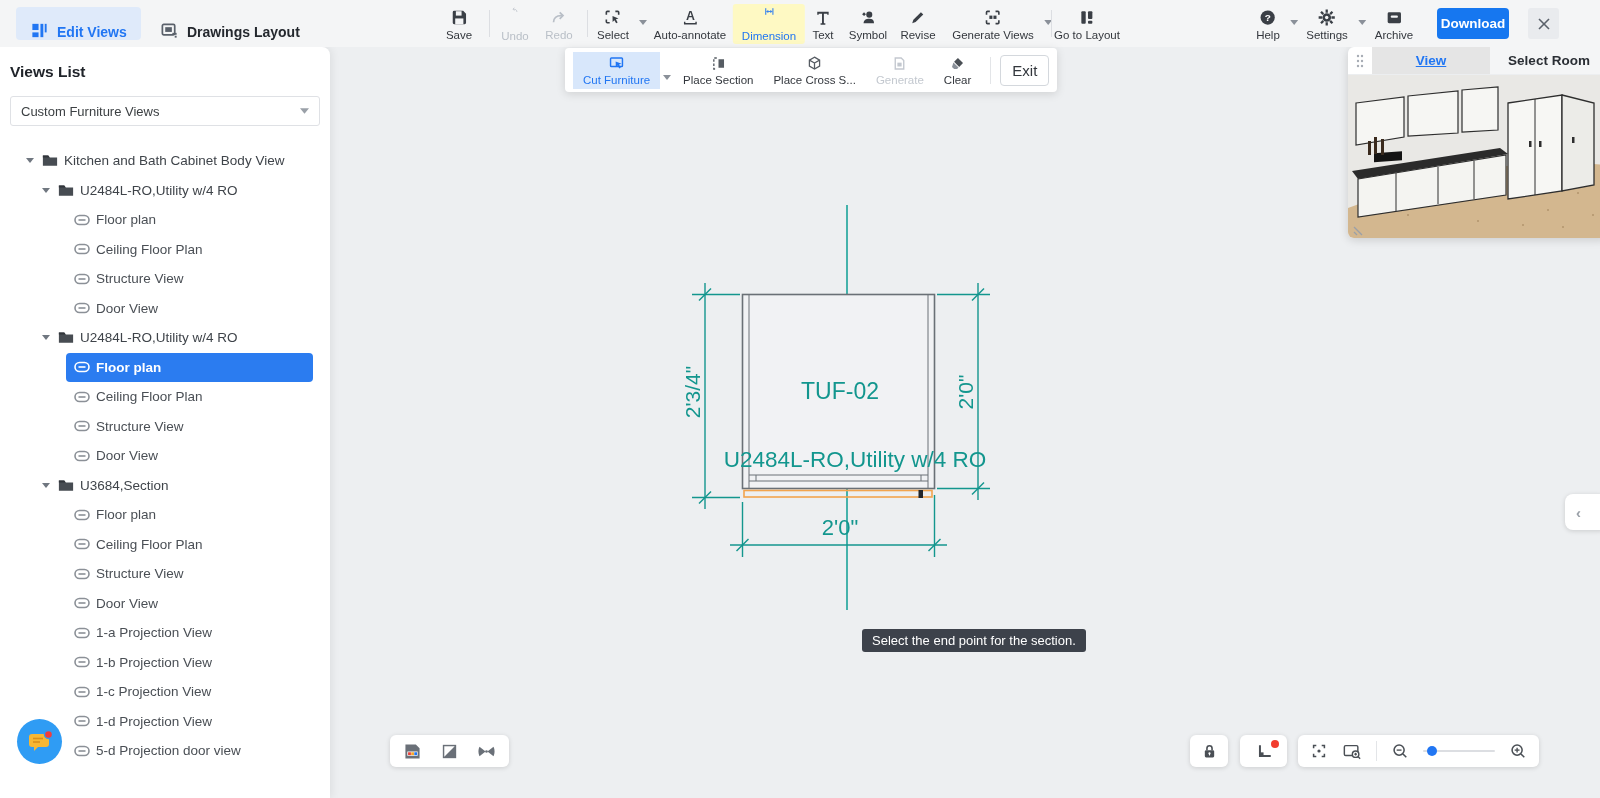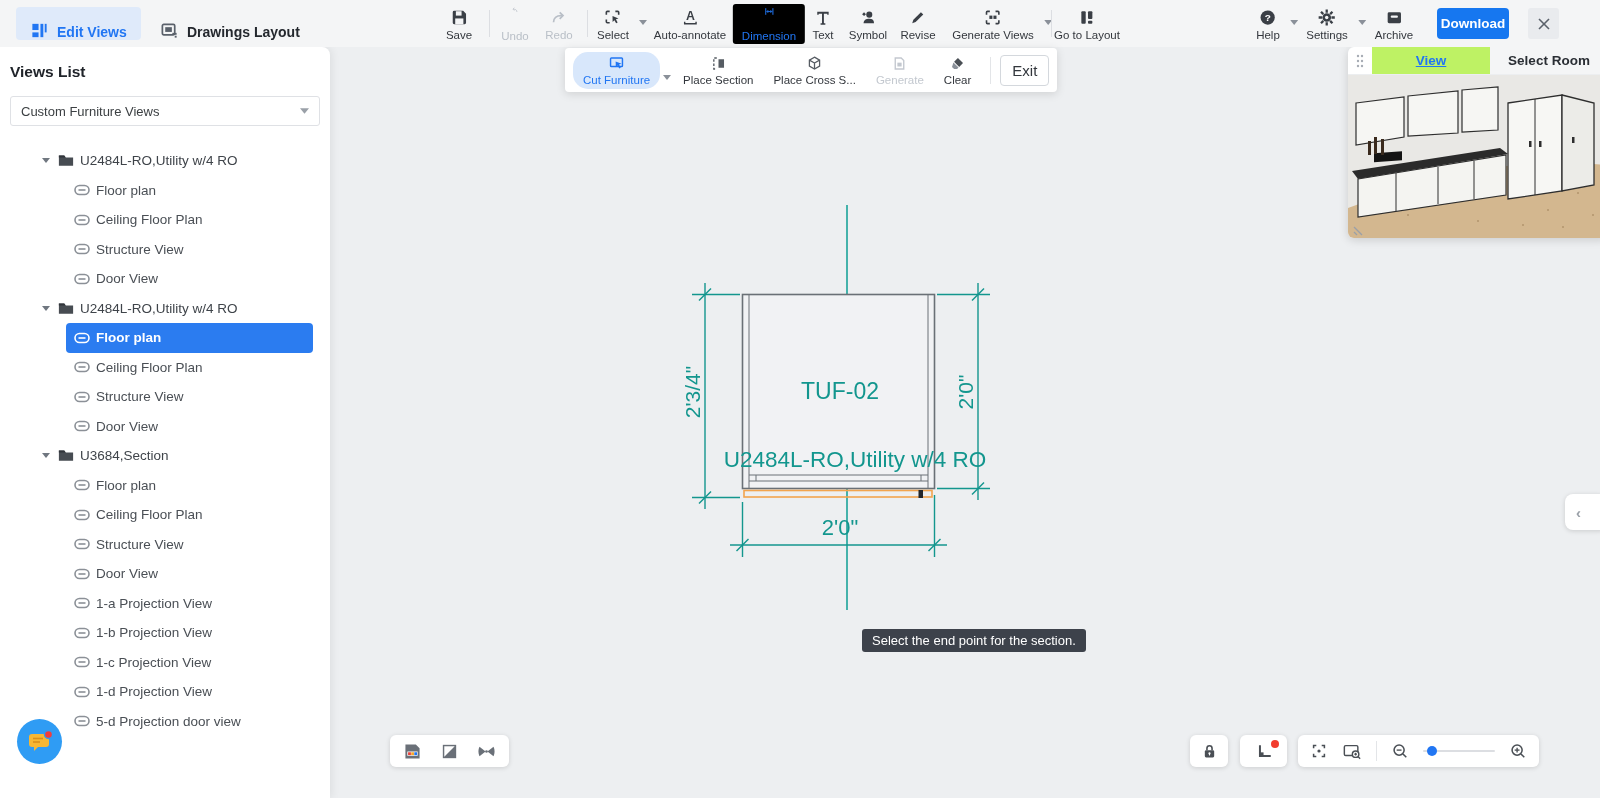--- a/index.html
+++ b/index.html
@@ -8,35 +8,35 @@
 
   
   .topbar { position:absolute; left:0; top:0; width:1600px; height:47px; background:#f4f5f6; z-index:30; }
   .tab { position:absolute; top:7px; height:33px; display:flex; align-items:flex-end; gap:8px;
          padding:0 14px; border-radius:4px; font-size:14px; cursor:pointer; }
   .tab.active { background:#dfeafa; color:#2176f3; font-weight:bold; }
   .tab.inactive { color:#24282e; font-weight:600; }
   .tool { position:absolute; top:4px; height:40px; display:flex; flex-direction:column; align-items:center;
           justify-content:center; gap:2px; transform:translateX(-50%); padding:2px 9px; border-radius:3px; }
   .tool .lbl { font-size:11.5px; color:#33373d; white-space:nowrap; }
-  .tool.active { background:#000000;gap:13px; }
+  .tool.active { background:#fef9c3;gap:13px; }
   .tool.active .lbl { color:#2176f3; }
   .tool.disabled .lbl { color:#b9bfc7; }
   .tool .caret { position:absolute; right:-9px; top:16px; }
   .vdiv { position:absolute; top:10px; width:1px; height:27px; background:#dcdee2; }
   .dl-btn { position:absolute; left:1437px; top:8px; width:72px; height:31px; background:#1677f0; color:#fff;
             font-size:13.5px; font-weight:bold; border:none; border-radius:4px; display:flex; align-items:center; justify-content:center; }
   .close-btn { position:absolute; left:1528px; top:8px; width:31px; height:31px; background:#e9ebee; border-radius:3px;
                display:flex; align-items:center; justify-content:center; }
 
   
   .sec-toolbar { position:absolute; left:565px; top:48px; height:44px; background:#fff; border-radius:4px;
                  box-shadow:0 2px 10px rgba(0,0,0,.13); display:flex; align-items:center; padding:0 8px; z-index:40; }
   .sec-item { display:flex; flex-direction:column; align-items:center; justify-content:center; gap:2px;
-              padding:3px 10px; border-radius:15px; }
+              padding:3px 10px; border-radius:0; }
   .sec-item .lbl { font-size:11.5px; color:#33373d; white-space:nowrap; }
   .sec-item.active { background:#d8e7fb; }
   .sec-item.active .lbl { color:#2176f3; }
   .sec-item.disabled .lbl { color:#c3c8cf; }
   .sec-div { width:1px; height:27px; background:#e3e5e8; margin:0 9px; }
   .exit-btn { border:1px solid #d4d8dd; background:#fff; border-radius:4px; padding:6px 11px;
               font-size:15px; color:#33373d; }
 
   
   .sidebar { position:absolute; left:0; top:47px; width:330px; height:751px; background:#fff;
@@ -59,21 +59,21 @@
   .canvas { position:absolute; left:330px; top:47px; width:1270px; height:751px; }
   .tooltip { position:absolute; left:532px; top:582px; background:rgba(47,53,62,.93); color:#fff;
              font-size:13px; padding:4px 10px; border-radius:3px; white-space:nowrap; }
 
   
   .preview { position:absolute; left:1348px; top:47px; width:260px; height:191px; background:#fff;
              border-radius:6px; box-shadow:0 2px 10px rgba(0,0,0,.15); z-index:25; overflow:hidden; }
   .pv-header { height:28px; display:flex; border-bottom:1px solid #eceef0; }
   .pv-grip { width:24px; display:flex; align-items:center; justify-content:center; }
   .pv-tab { flex:1; display:flex; align-items:center; justify-content:center; font-size:13.5px; font-weight:600; }
-  .pv-tab.active { color:#2176f3; background:#bef264;text-decoration:underline; }
+  .pv-tab.active { color:#2176f3; background:#e5e5e5;text-decoration:underline; }
   .pv-tab.inactive { color:#2a2e34; background:#f4f5f6; }
 
   
   .card { position:absolute; background:#fff; border-radius:6px; box-shadow:0 1px 5px rgba(0,0,0,.14);
           display:flex; align-items:center; z-index:25; }
   .bl-card { left:390px; top:735px; height:32px; padding:0 13px; gap:19px; }
   .lock-card { left:1190px; top:735px; width:38px; height:32px; justify-content:center; }
   .ruler-card { left:1240px; top:735px; width:47px; height:32px; justify-content:center; position:absolute; }
   .zoom-card { left:1298px; top:735px; height:32px; padding:0 12px; gap:14px; }
   .slider { width:72px; height:2px; background:#dcdee2; border-radius:2px; position:relative; }
@@ -343,20 +343,32 @@
 
 <div class="sidebar">
   <div class="sb-title">Views List</div>
   <div class="sb-select">
     <span>Custom Furniture Views</span>
     <svg class="caret" width="9" height="6" viewBox="0 0 8 5">
         <polygon points="0,0 8,0 4,5" fill="#9aa0a8"></polygon>
       </svg>
   </div>
   <div class="tree">
+      <div class="trow folder" style="padding-left: 24px;">
+    <span class="caret">
+      <svg width="8" height="5" viewBox="0 0 8 5">
+            <polygon points="0,0 8,0 4,5" fill="#707780"></polygon>
+          </svg>
+    </span>
+    <svg width="16" height="13" viewBox="0 0 18 14">
+      <path d="M1 1.5h6l1.7 2.2H17V13H1z" fill="#474c52"></path>
+      <path d="M1 1.5h6l1.7 2.2H1z" fill="#31353a"></path>
+    </svg>
+    <span class="label">Kitchen and Bath Cabinet Body View</span>
+  </div>
       <div class="trow folder" style="padding-left: 40px;">
     <span class="caret">
       <svg width="8" height="5" viewBox="0 0 8 5">
             <polygon points="0,0 8,0 4,5" fill="#707780"></polygon>
           </svg>
     </span>
     <svg width="16" height="13" viewBox="0 0 18 14">
       <path d="M1 1.5h6l1.7 2.2H17V13H1z" fill="#474c52"></path>
       <path d="M1 1.5h6l1.7 2.2H1z" fill="#31353a"></path>
     </svg>

